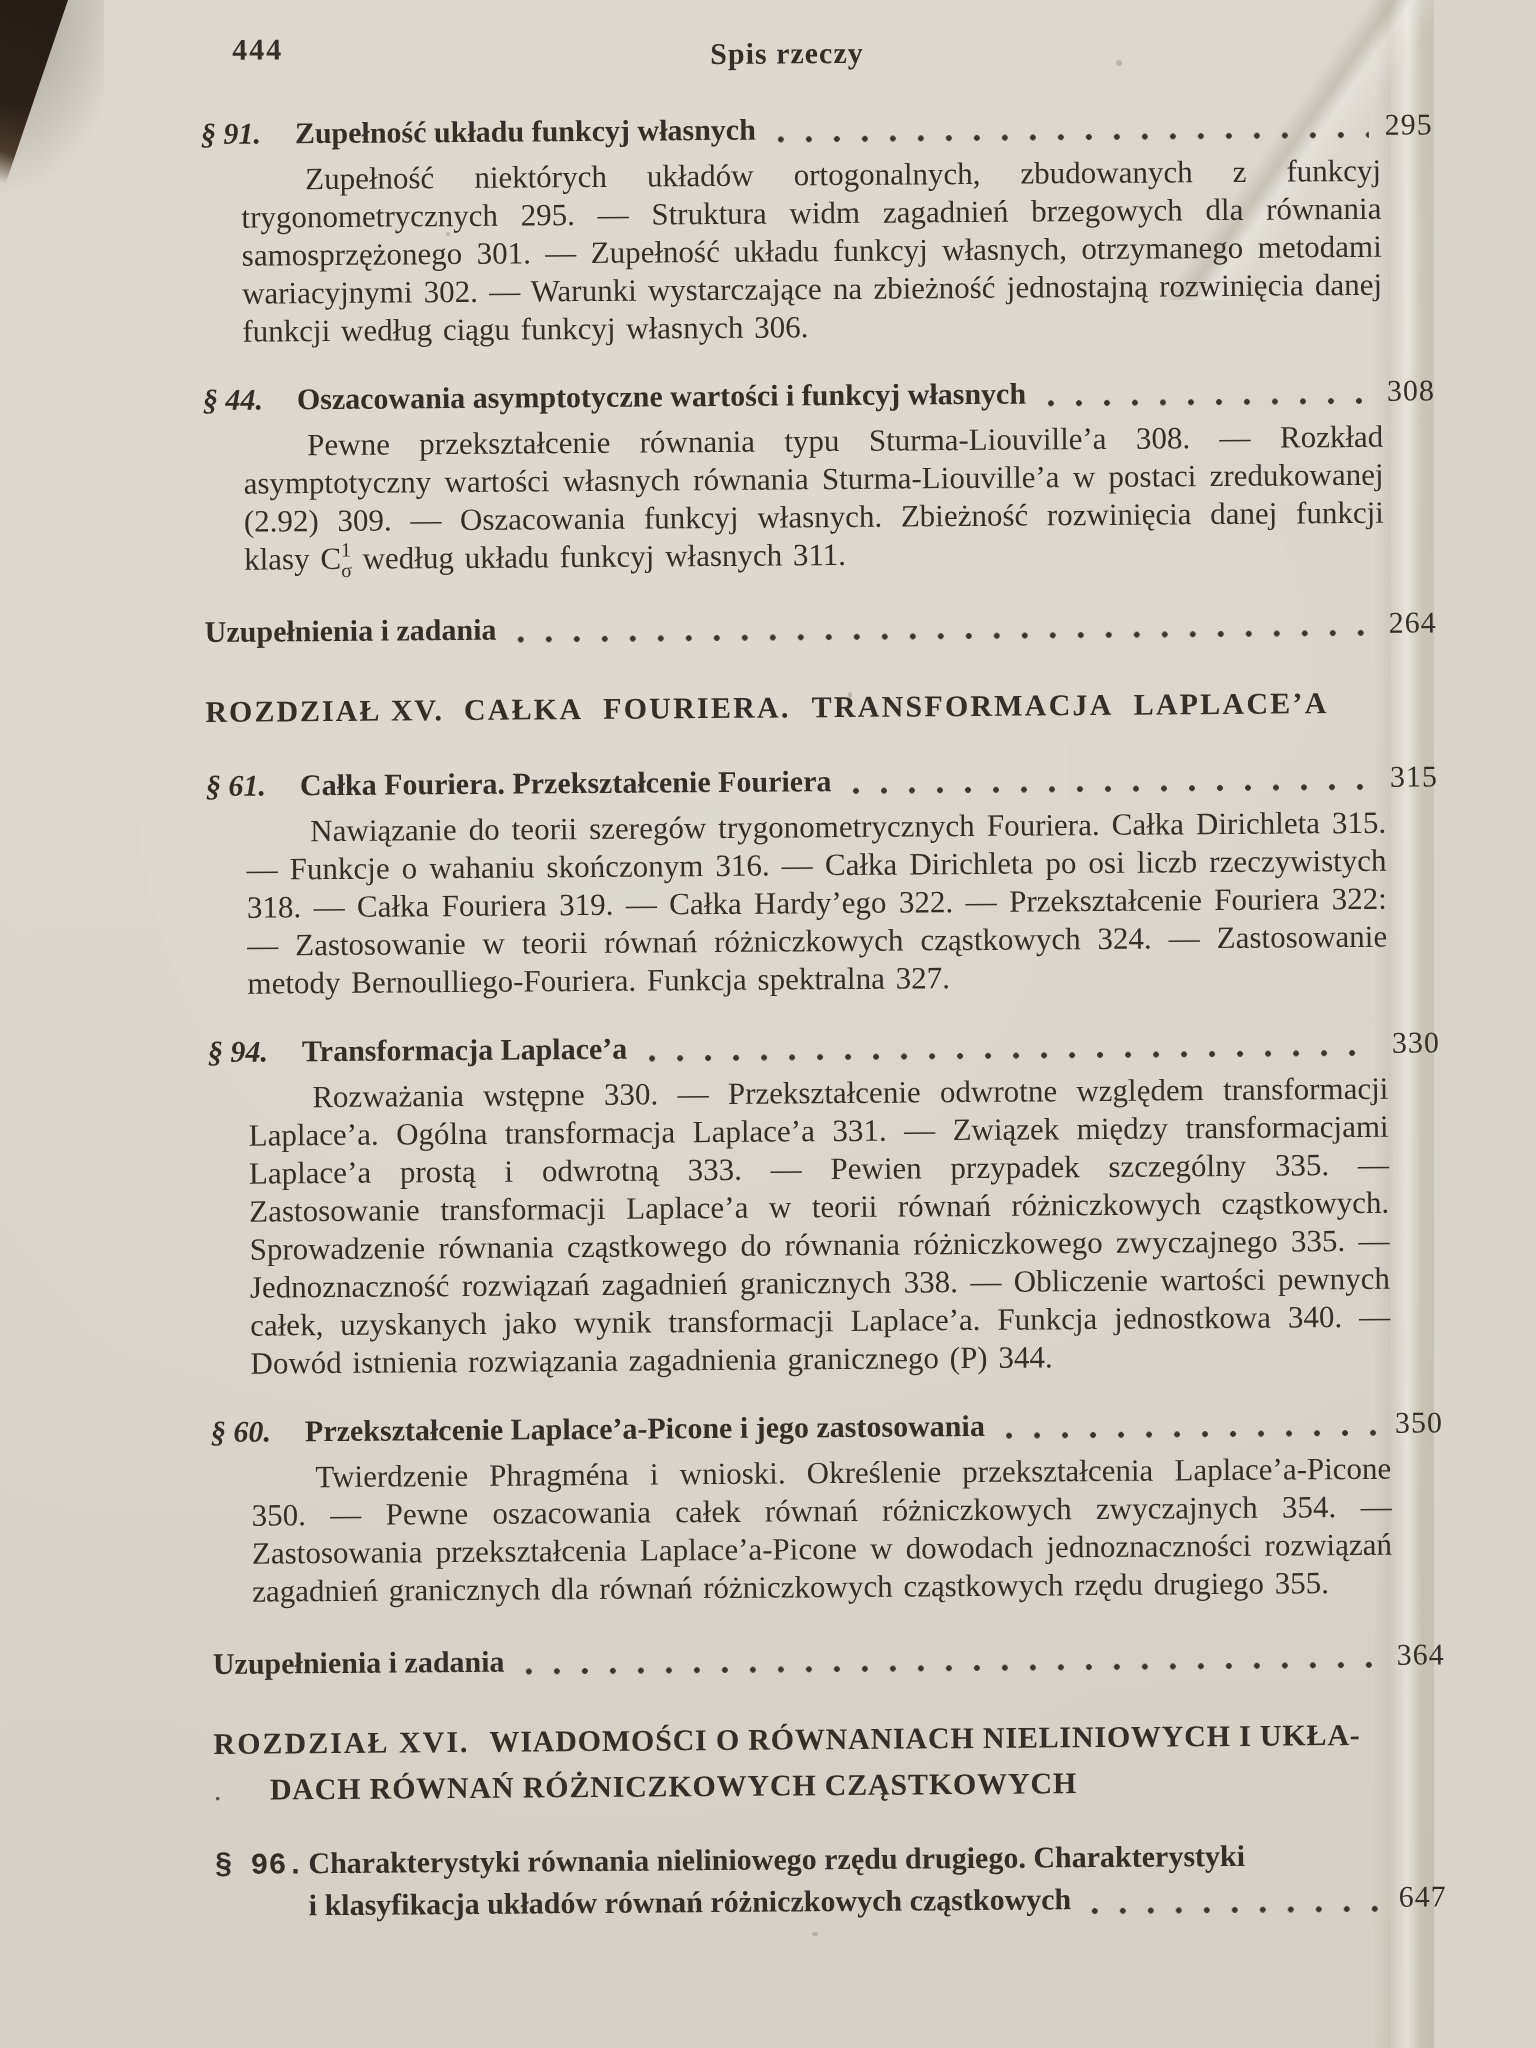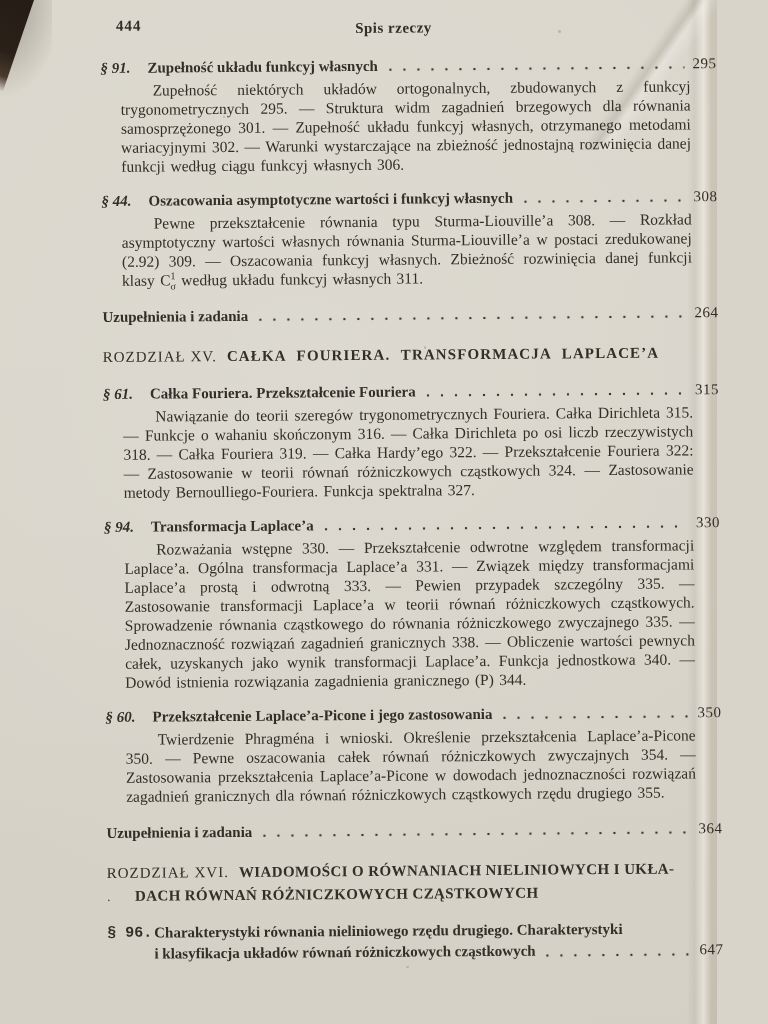--- a/index.html
+++ b/index.html
@@ -79,21 +79,21 @@
     text-indent: 32px; text-align: justify; text-align-last: left;
     font-size: 15.5px; line-height: 19px; word-spacing: 1.5px;
     font-weight: normal;
   }
   .msym sup { font-size: 10px; line-height: 0; }
   .msym sub { font-size: 10px; line-height: 0; margin-left: -5px; }
 
   .suppl { margin-top: 17px; }
 
   .chapter { margin-top: 19px; font-weight: bold; line-height: 23px; letter-spacing: .4px; }
-  .chapter .ch-label { font-weight: normal; letter-spacing: 1px; margin-right: 10px; }
+  .chapter .ch-label { font-weight: bold; letter-spacing: 1px; margin-right: 10px; }
   .chapter-xv .ch-title { word-spacing: 6px; letter-spacing: 1.1px; }
   .ch-line2 { display: flex; align-items: baseline; }
   .ch-line2 .artifact { flex: none; width: 28px; font-weight: normal; opacity: .75; text-align: left; }
 
   .entry-2line { margin-top: 15px; font-weight: bold; line-height: 21px; }
   .entry-2line .l1 { display: flex; white-space: nowrap; }
   .entry-2line .l1 .marker { flex: none; width: 47px; font-family: Liberation Mono, monospace; }
   .entry-2line .l2 { display: flex; align-items: baseline; white-space: nowrap; }
   .entry-2line .l2 .spacer { flex: none; width: 47px; }
 </style>

